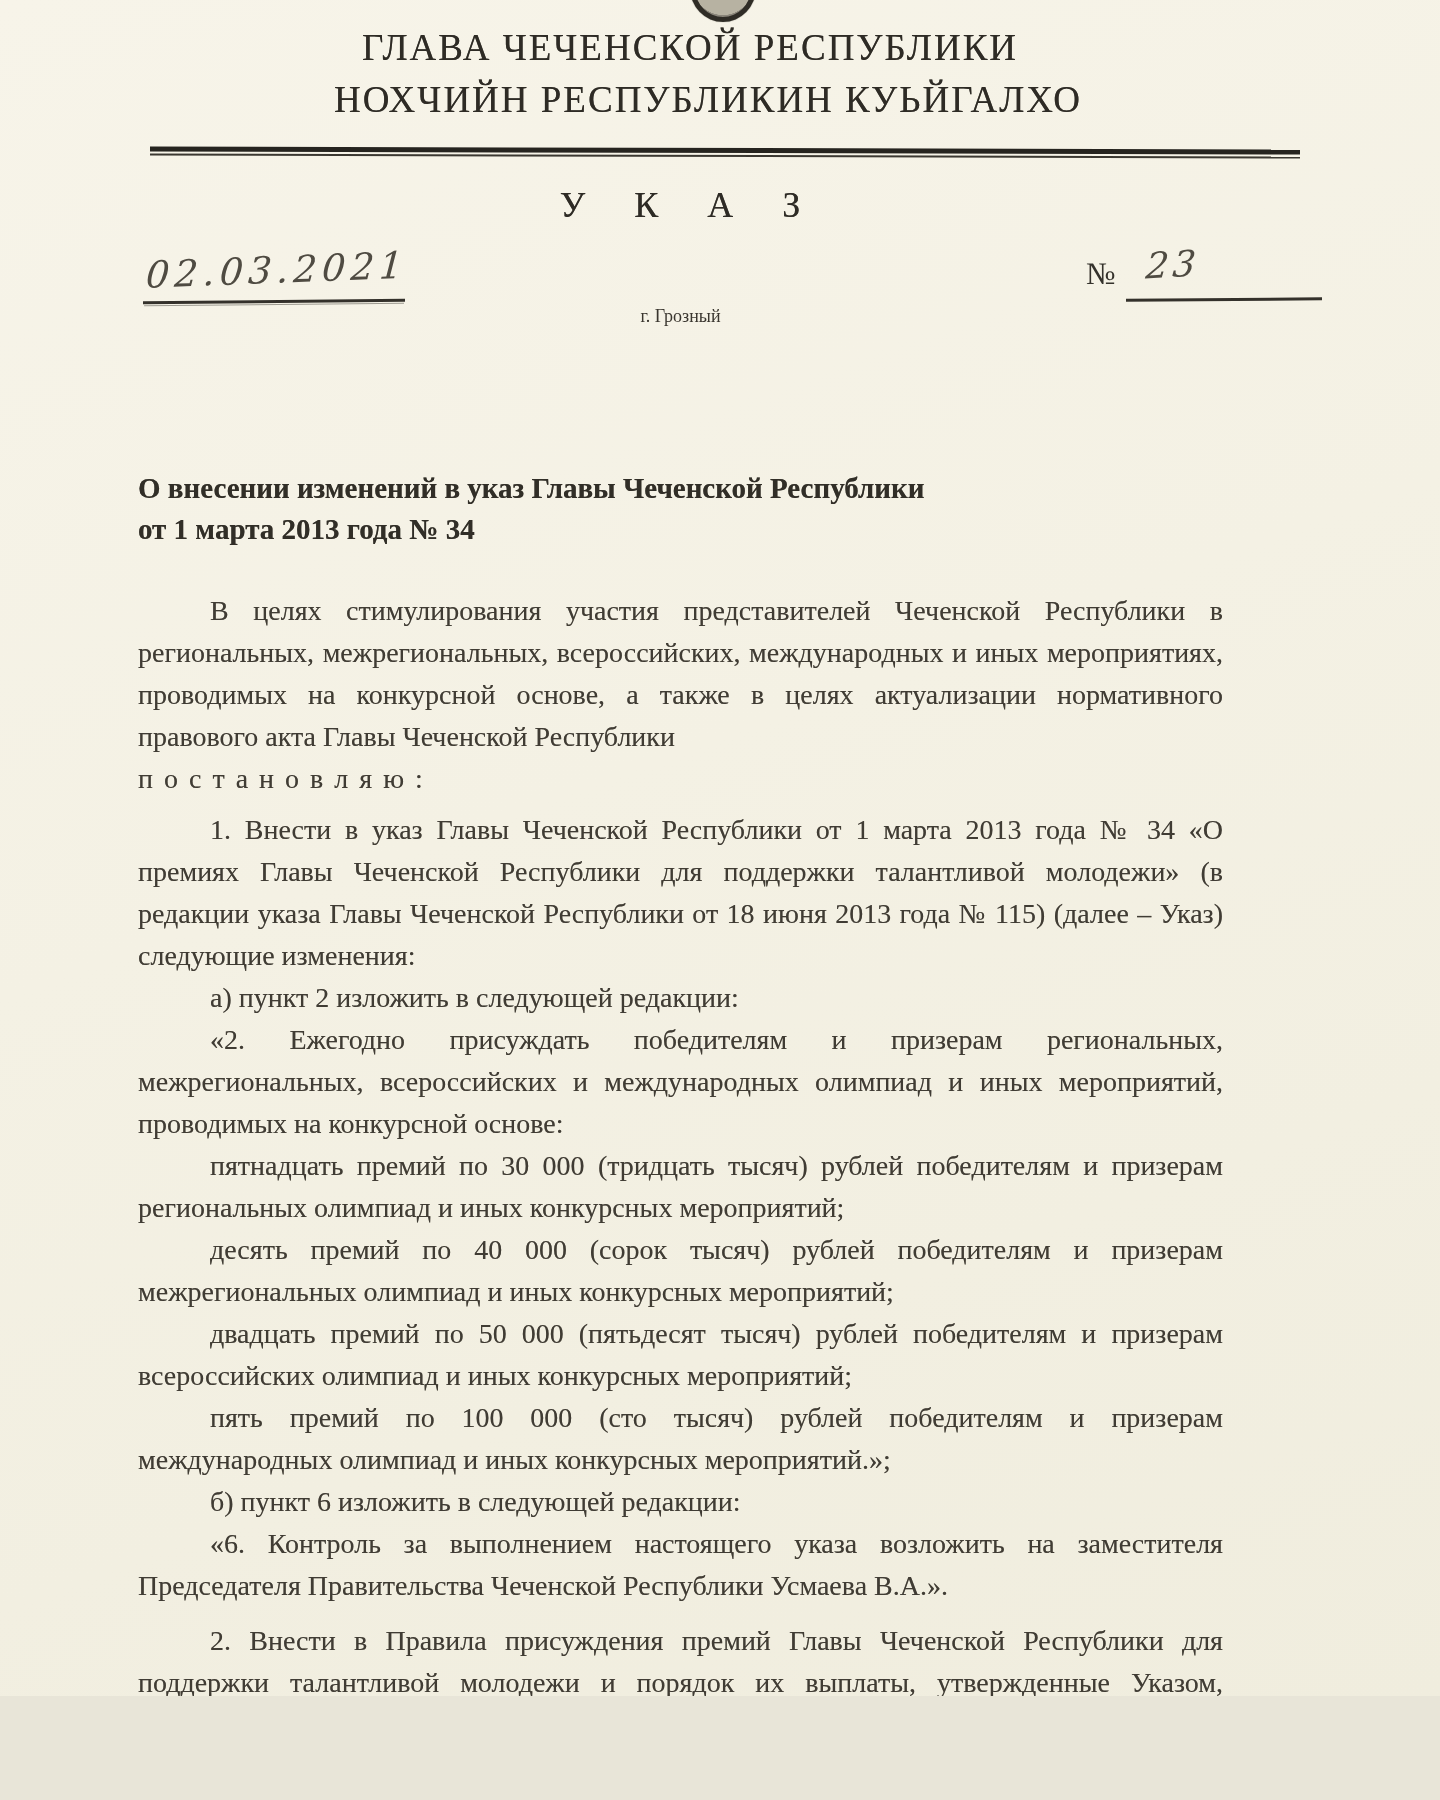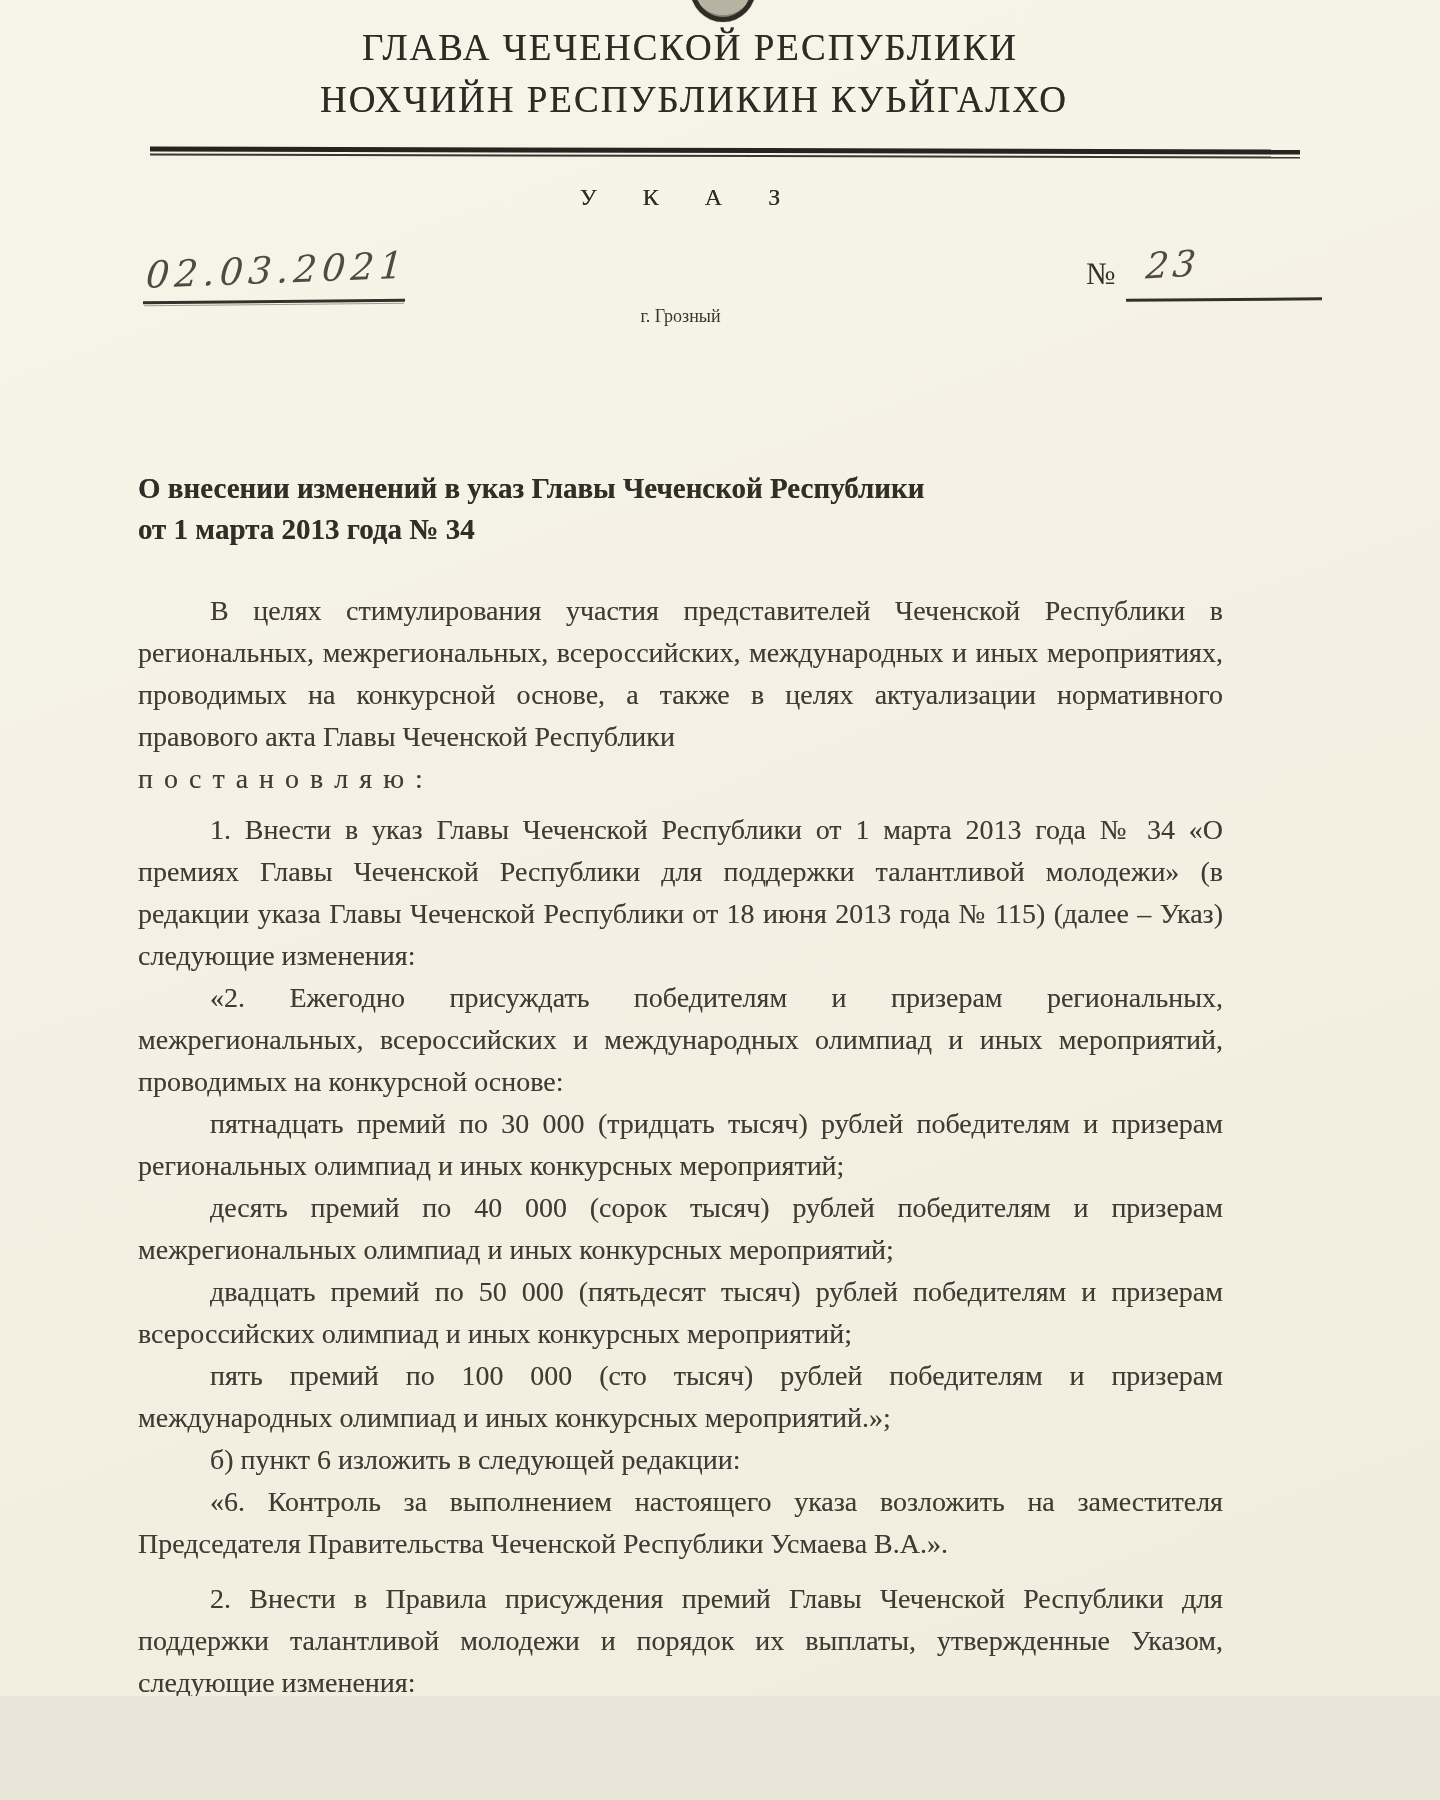--- a/index.html
+++ b/index.html
@@ -24,33 +24,33 @@
   .letterhead{
     position:absolute;left:120px;top:0;width:1140px;text-align:center;
     color:#2e2b25;
   }
   .lh1{
     position:absolute;left:0;top:26px;width:100%;
     font-size:37px;letter-spacing:2px;font-weight:400;
     text-shadow:0 0 .6px rgba(46,43,37,.7);
   }
   .lh2{
-    position:absolute;left:4px;top:78px;width:100%;
+    position:absolute;left:18px;top:78px;width:100%;
     font-size:37px;letter-spacing:2px;font-weight:400;
     text-shadow:0 0 .6px rgba(46,43,37,.7);
   }
   .rule{
     position:absolute;left:150px;top:148px;width:1150px;height:10px;
     transform:rotate(.15deg);
   }
   .rule .r1{height:5px;background:#26241f;}
   .rule .r2{height:2px;background:#3b3831;margin-top:2px;}
   .decree-label{
     position:absolute;left:120px;top:184px;width:1140px;text-align:center;
-    font-size:24px;letter-spacing:20px;color:#2e2b25;
+    font-size:36px;letter-spacing:20px;color:#2e2b25;
     text-shadow:0 0 .6px rgba(46,43,37,.7);
   }
   .date-hw{
     position:absolute;left:146px;top:248px;width:300px;
     font-family:"DejaVu Serif","Liberation Serif",serif;
     font-style:italic;font-size:37px;letter-spacing:5px;
     color:#4f4b42;transform:rotate(-2.2deg) skewX(-6deg);
   }
   .date-underline{
     position:absolute;left:143px;top:300px;width:262px;height:3px;
@@ -126,20 +126,21 @@
 
   <div class="doc-title">
     <div>О внесении изменений в указ Главы Чеченской Республики</div>
     <div>от 1 марта 2013 года № 34</div>
   </div>
 
   <div class="body-text">
     <p class="indent">В целях стимулирования участия представителей Чеченской Республики в региональных, межрегиональных, всероссийских, международных и иных мероприятиях, проводимых на конкурсной основе, а также в целях актуализации нормативного правового акта Главы Чеченской Республики</p>
     <p class="spread">п о с т а н о в л я ю :</p>
     <p class="indent gap-sm">1. Внести в указ Главы Чеченской Республики от 1 марта 2013 года № 34 «О премиях Главы Чеченской Республики для поддержки талантливой молодежи» (в редакции указа Главы Чеченской Республики от 18 июня 2013 года № 115) (далее – Указ) следующие изменения:</p>
+    <p class="indent">а) пункт 2 изложить в следующей редакции:</p>
     <p class="indent">«2. Ежегодно присуждать победителям и призерам региональных, межрегиональных, всероссийских и международных олимпиад и иных мероприятий, проводимых на конкурсной основе:</p>
     <p class="indent">пятнадцать премий по 30 000 (тридцать тысяч) рублей победителям и призерам региональных олимпиад и иных конкурсных мероприятий;</p>
     <p class="indent">десять премий по 40 000 (сорок тысяч) рублей победителям и призерам межрегиональных олимпиад и иных конкурсных мероприятий;</p>
     <p class="indent">двадцать премий по 50 000 (пятьдесят тысяч) рублей победителям и призерам всероссийских олимпиад и иных конкурсных мероприятий;</p>
     <p class="indent">пять премий по 100 000 (сто тысяч) рублей победителям и призерам международных олимпиад и иных конкурсных мероприятий.»;</p>
     <p class="indent">б) пункт 6 изложить в следующей редакции:</p>
     <p class="indent">«6. Контроль за выполнением настоящего указа возложить на заместителя Председателя Правительства Чеченской Республики Усмаева В.А.».</p>
     <p class="indent gap-md">2. Внести в Правила присуждения премий Главы Чеченской Республики для поддержки талантливой молодежи и порядок их выплаты, утвержденные Указом, следующие изменения:</p>
     <p class="indent">а) в указа 1:</p>
   </div>

